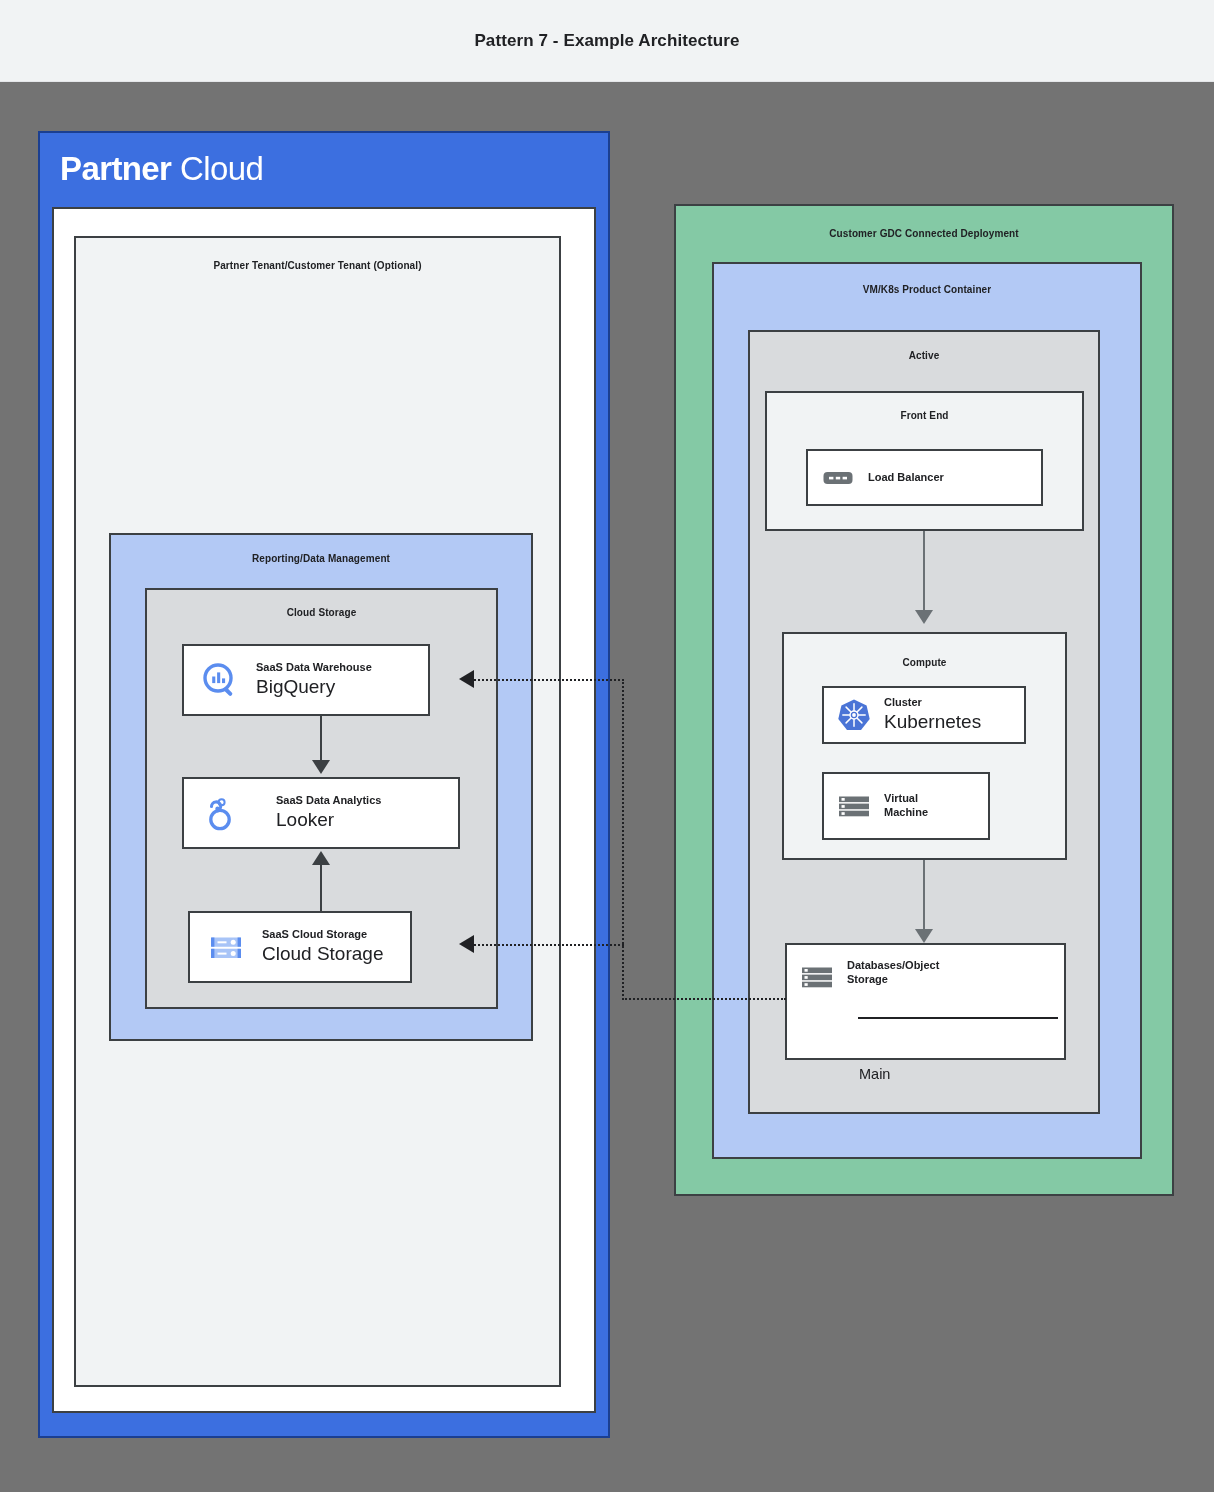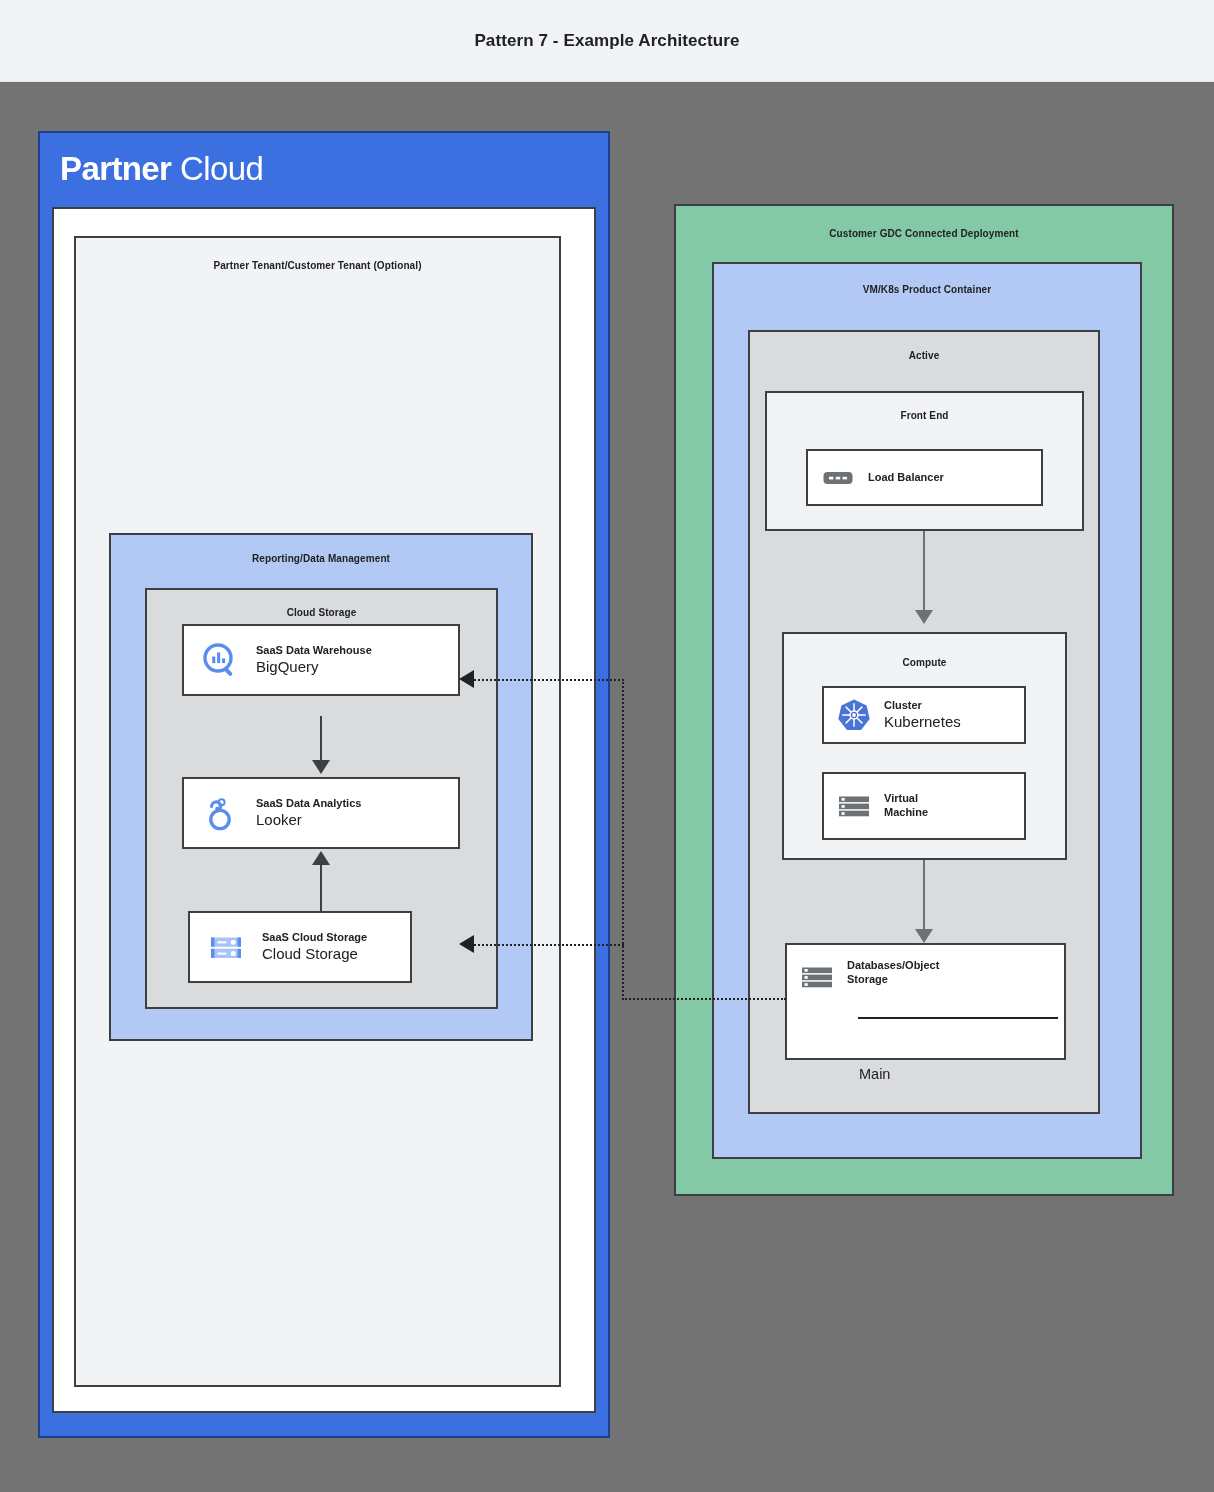--- a/index.html
+++ b/index.html
@@ -105,21 +105,21 @@
   .card-primary {
     display: block;
     font-weight: bold;
     font-size: 11px;
     line-height: 1.25;
     color: #202124;
   }
   .card-secondary {
     display: block;
     font-weight: normal;
-    font-size: 15px;
+    font-size: 19px;
     line-height: 1.25;
     color: #202124;
   }
 
   .card-divider {
     position: absolute;
     background: #202124;
     height: 2px;
   }
   .card-sub {
@@ -189,40 +189,40 @@
   </div>
 
   <div class="box c-bluelight" style="left:109px; top:533px; width:424px; height:508px;">
     <div class="box-title" style="top:18px;">Reporting/Data Management</div>
   </div>
 
   <div class="box c-gray" style="left:145px; top:588px; width:353px; height:421px;">
     <div class="box-title" style="top:17px;">Cloud Storage</div>
   </div>
 
-  <div class="card" style="left:182px; top:624px; width:278px; height:72px;">
+  <div class="card" style="left:182px; top:644px; width:248px; height:72px;">
     <span class="card-icon">
       <svg width="40" height="40" viewBox="0 0 40 40">
         <circle cx="18" cy="18" r="13" fill="none" stroke="#5b8def" stroke-width="3.4"></circle>
         <rect x="12.2" y="16.5" width="3.1" height="6.6" fill="#5b8def"></rect>
         <rect x="17.1" y="12.4" width="3.1" height="10.7" fill="#5b8def"></rect>
         <rect x="22.0" y="18.4" width="3.1" height="4.7" fill="#5b8def"></rect>
         <rect x="26.0" y="26.4" width="4.0" height="10.4" rx="1.9" fill="#5b8def" transform="rotate(-45 28 31.6)"></rect>
       </svg>
     </span>
     <span class="card-text">
       <span class="card-primary">SaaS Data Warehouse</span>
       <span class="card-secondary">BigQuery</span>
     </span>
   </div>
 
   <div class="arrow-line" style="left:320px; top:716px; height:48px;"></div>
   <div class="arrow-head-down" style="left:312px; top:760px;"></div>
 
-  <div class="card" style="left:182px; top:777px; width:278px; height:72px;">
+  <div class="card" style="left:182px; top:777px; width:278px; height:72px;gap:20px;">
     <span class="card-icon">
       <svg width="40" height="40" viewBox="0 0 40 40">
         <circle cx="20" cy="26.5" r="9.2" fill="none" stroke="#5b8def" stroke-width="3.3"></circle>
         <path d="M11.5 13.5 a4.6 4.6 0 1 1 6.0 4.4" fill="none" stroke="#5b8def" stroke-width="3.1" stroke-linecap="round"></path>
         <circle cx="21.6" cy="9.3" r="3.0" fill="none" stroke="#5b8def" stroke-width="2.0"></circle>
         <circle cx="17.6" cy="15.8" r="2.3" fill="#5b8def"></circle>
       </svg>
     </span>
     <span class="card-text">
       <span class="card-primary">SaaS Data Analytics</span>
@@ -312,21 +312,21 @@
         </g>
         <circle cx="18" cy="18" r="1.9" fill="#ffffff"></circle>
       </svg>
     </span>
     <span class="card-text">
       <span class="card-primary">Cluster</span>
       <span class="card-secondary">Kubernetes</span>
     </span>
   </div>
 
-  <div class="card" style="left:822px; top:772px; width:204px; height:68px;">
+  <div class="card" style="left:822px; top:772px; width:168px; height:68px;">
     <span class="card-icon small">
       <svg width="36" height="36" viewBox="0 0 36 36">
         <rect x="3" y="8.5" width="30" height="5.6" fill="#6b7175"></rect>
         <rect x="5.5" y="10.0" width="3.2" height="2.7" fill="#ffffff"></rect>
         <rect x="3" y="15.6" width="30" height="5.6" fill="#6b7175"></rect>
         <rect x="5.5" y="17.1" width="3.2" height="2.7" fill="#ffffff"></rect>
         <rect x="3" y="22.7" width="30" height="5.6" fill="#6b7175"></rect>
         <rect x="5.5" y="24.2" width="3.2" height="2.7" fill="#ffffff"></rect>
       </svg>
     </span>

